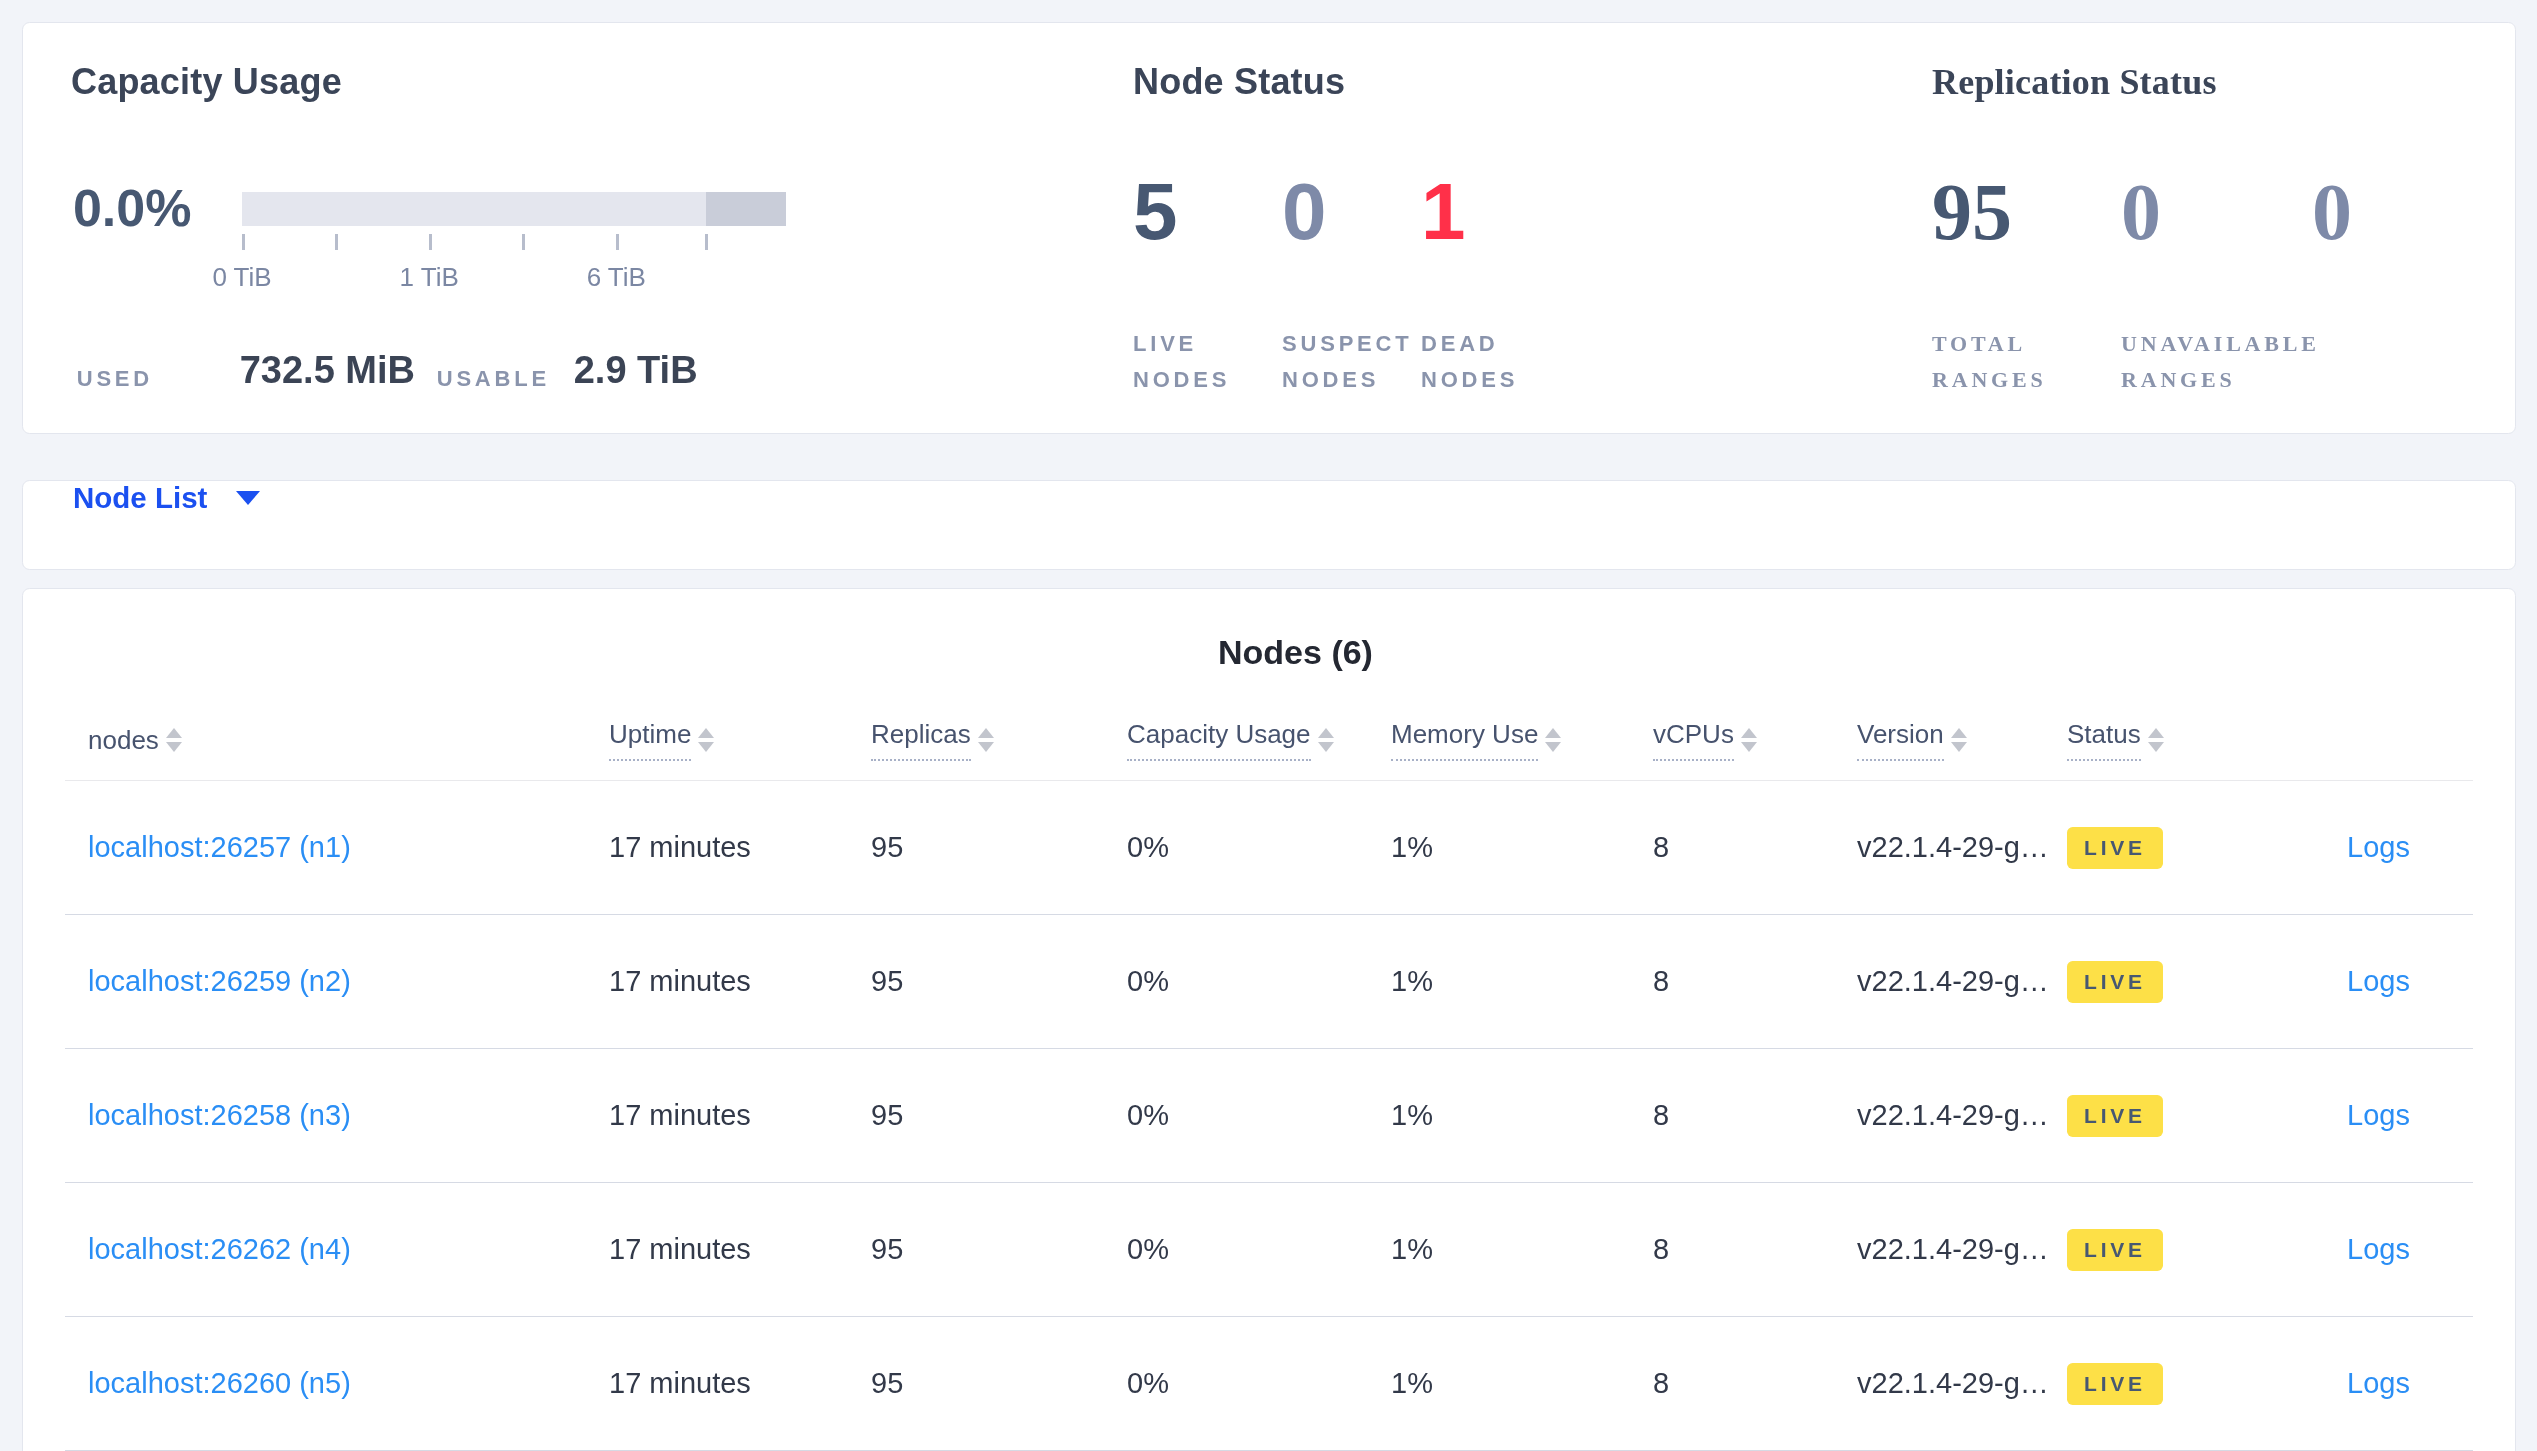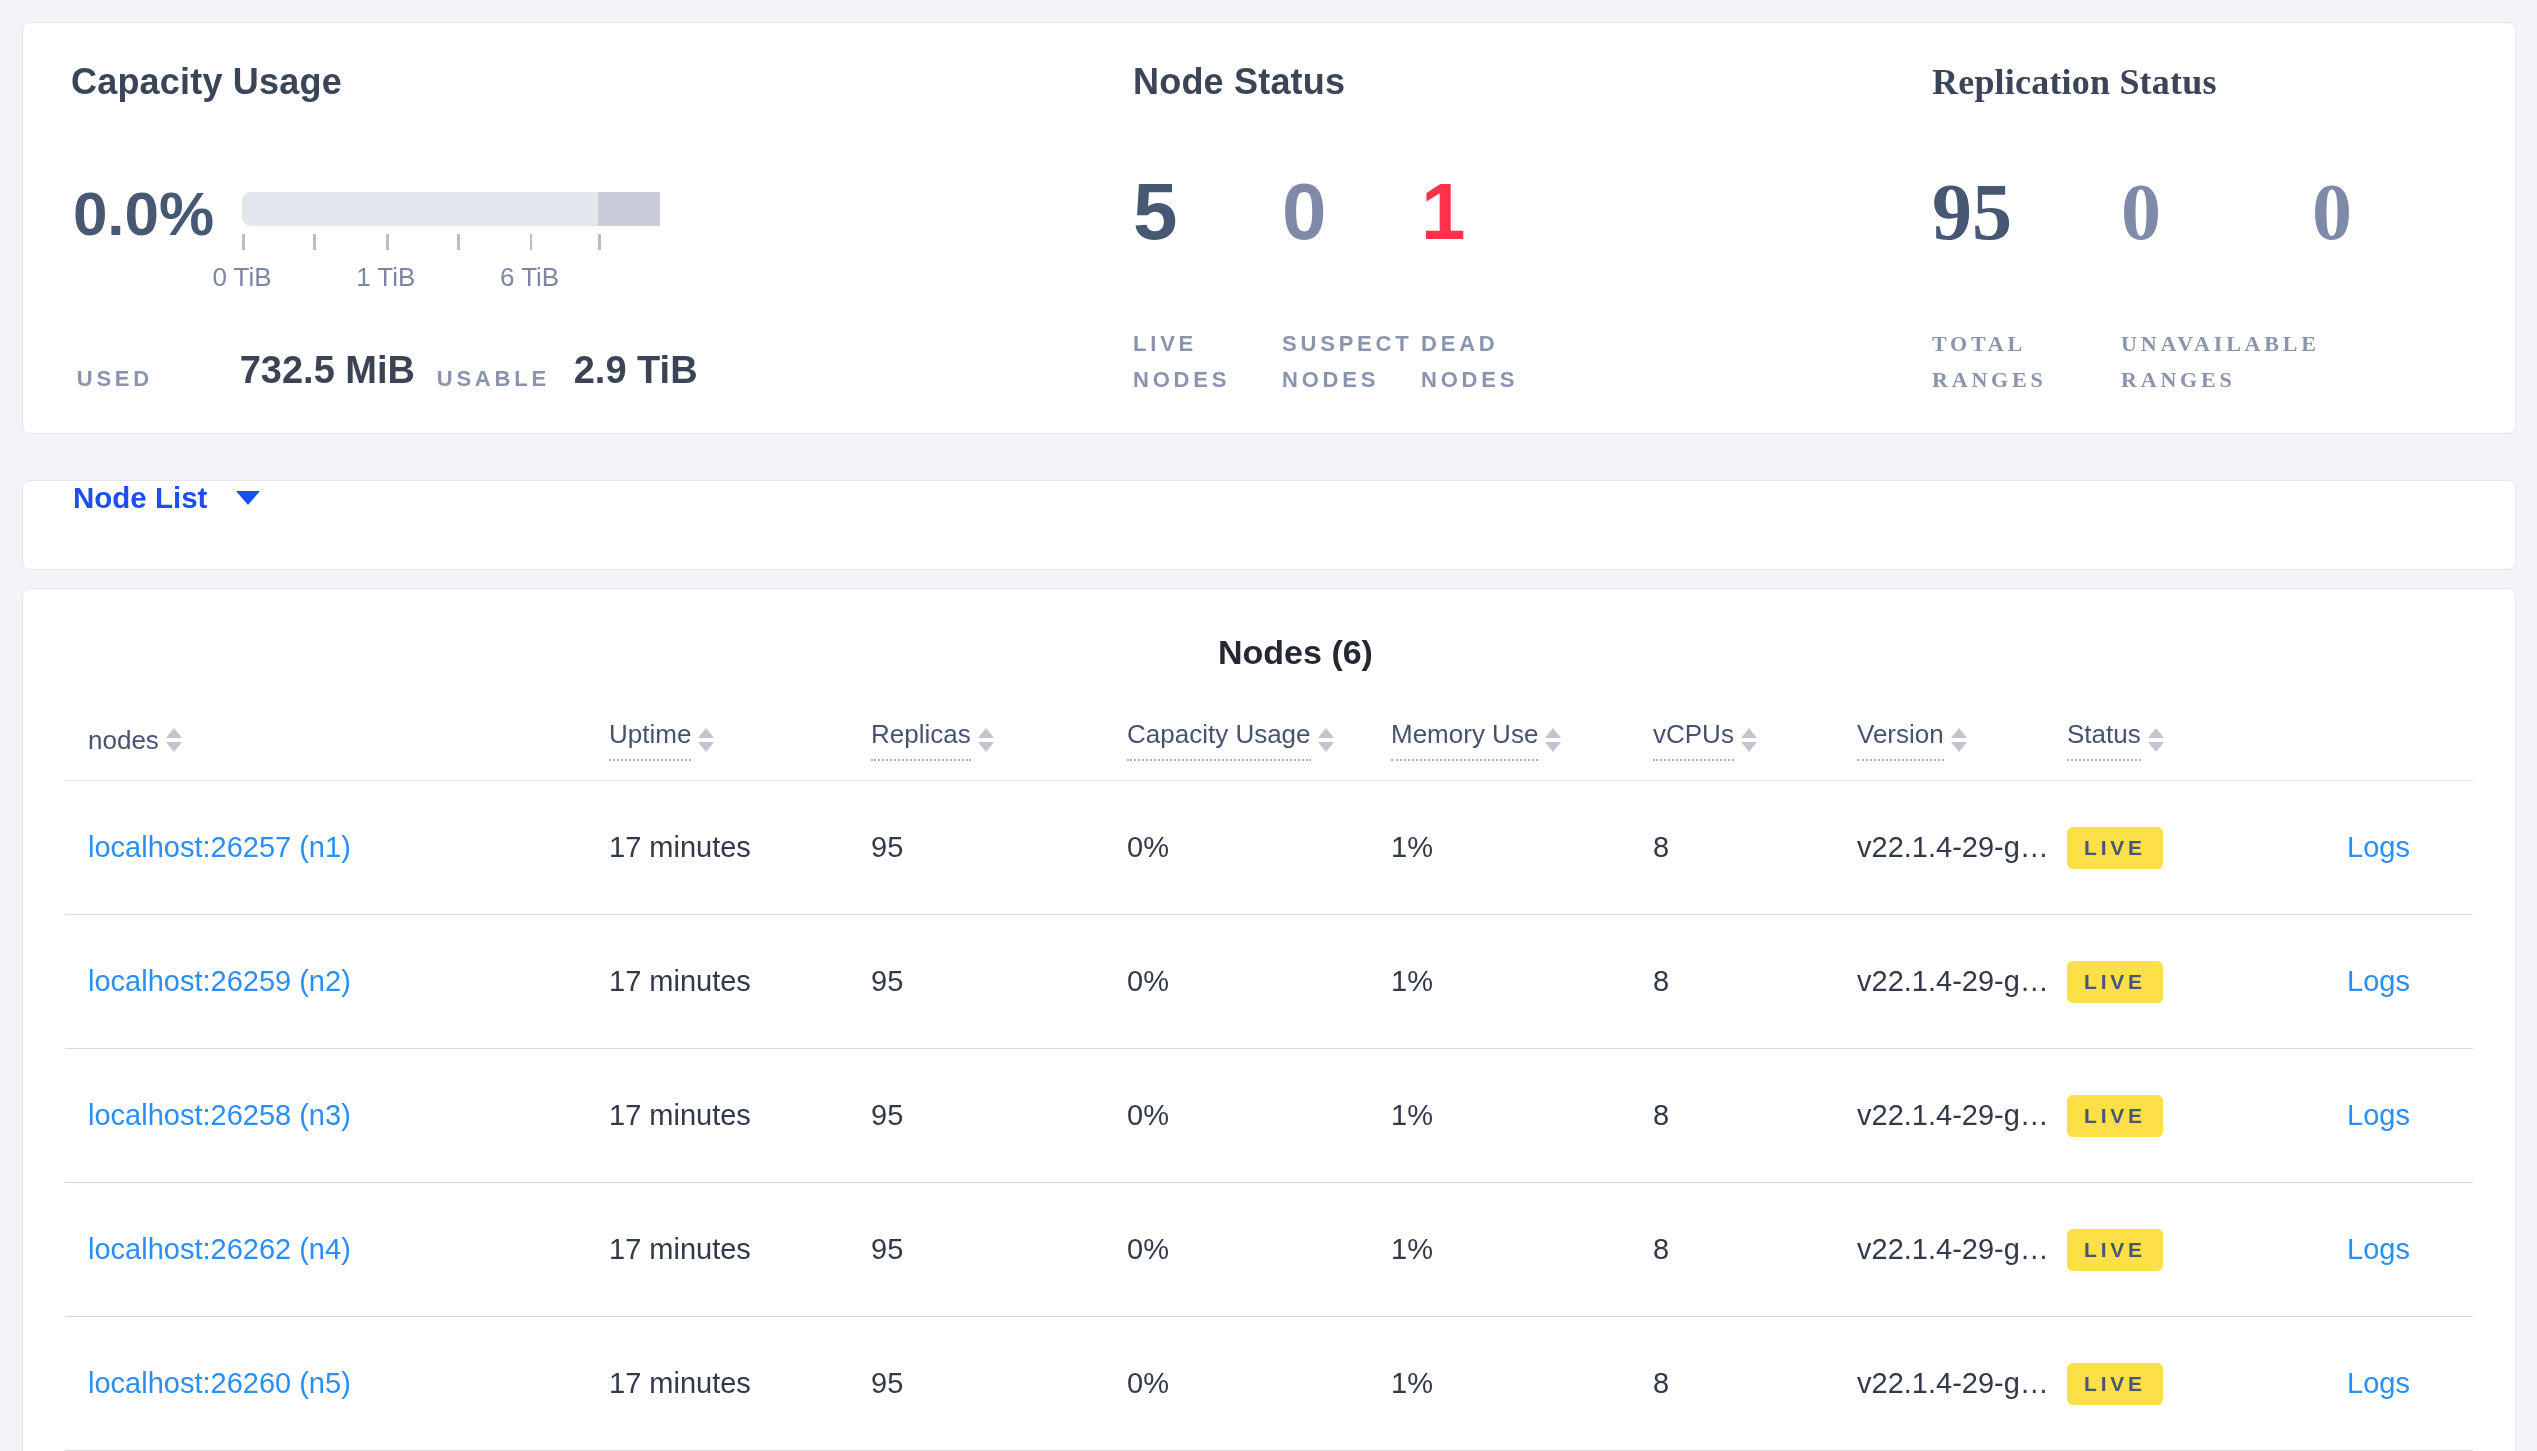--- a/index.html
+++ b/index.html
@@ -29,22 +29,22 @@
   .tone-danger { color: #ff3049; }
   .stat-label { font-size: 22px; font-weight: 600; letter-spacing: 3.8px; line-height: 36px; color: #8a94ac; }
   .block-nodestatus  .stat:nth-child(1) { width: 149px; }
   .block-nodestatus  .stat:nth-child(2) { width: 139px; }
   .block-nodestatus  .stat:nth-child(3) { width: 162px; }
   .block-replication .stat:nth-child(1) { width: 189px; }
   .block-replication .stat:nth-child(2) { width: 191px; }
   .block-replication .stat:nth-child(3) { width: 224px; }
 
   
-  .cap-big { position: absolute; left: 1.9px; top: 116px; font-size: 62px; font-weight: 700; color: #475872; line-height: 1.2; }
-  .cap-bar { position: absolute; left: 171px; top: 131px; width: 418px; height: 34px; background: #e4e6ee; border-radius: 9px; }
+  .cap-big { position: absolute; left: 1.9px; top: 116px; font-size: 52px; font-weight: 700; color: #475872; line-height: 1.2; }
+  .cap-bar { position: absolute; left: 171px; top: 131px; width: 544px; height: 34px; background: #e4e6ee; }
   .cap-dark { position: absolute; right: 0; top: 0; width: 14.8%; height: 100%; background: #c9cdd9; }
   .cap-tick { position: absolute; top: 42px; width: 2.9px; height: 16px; background: #b7bdcc; }
   .cap-ticklabel { position: absolute; top: 70px; transform: translateX(-50%); font-size: 26px; color: #7b87a3; white-space: nowrap; }
   .cap-meta { position: absolute; left: 5.7px; top: 288px; width: 724px; height: 53px; }
   .cap-meta .meta-label { position: absolute; top: 17px; font-size: 22px; font-weight: 600; letter-spacing: 3.8px; color: #8a94ac; }
   .cap-meta .meta-value { position: absolute; top: 0; font-size: 38px; font-weight: 700; color: #3b4455; }
   .meta-used-label   { left: 0; }
   .meta-used-value   { left: 163px; }
   .meta-usable-label { left: 360px; }
   .meta-usable-value { left: 497px; }

